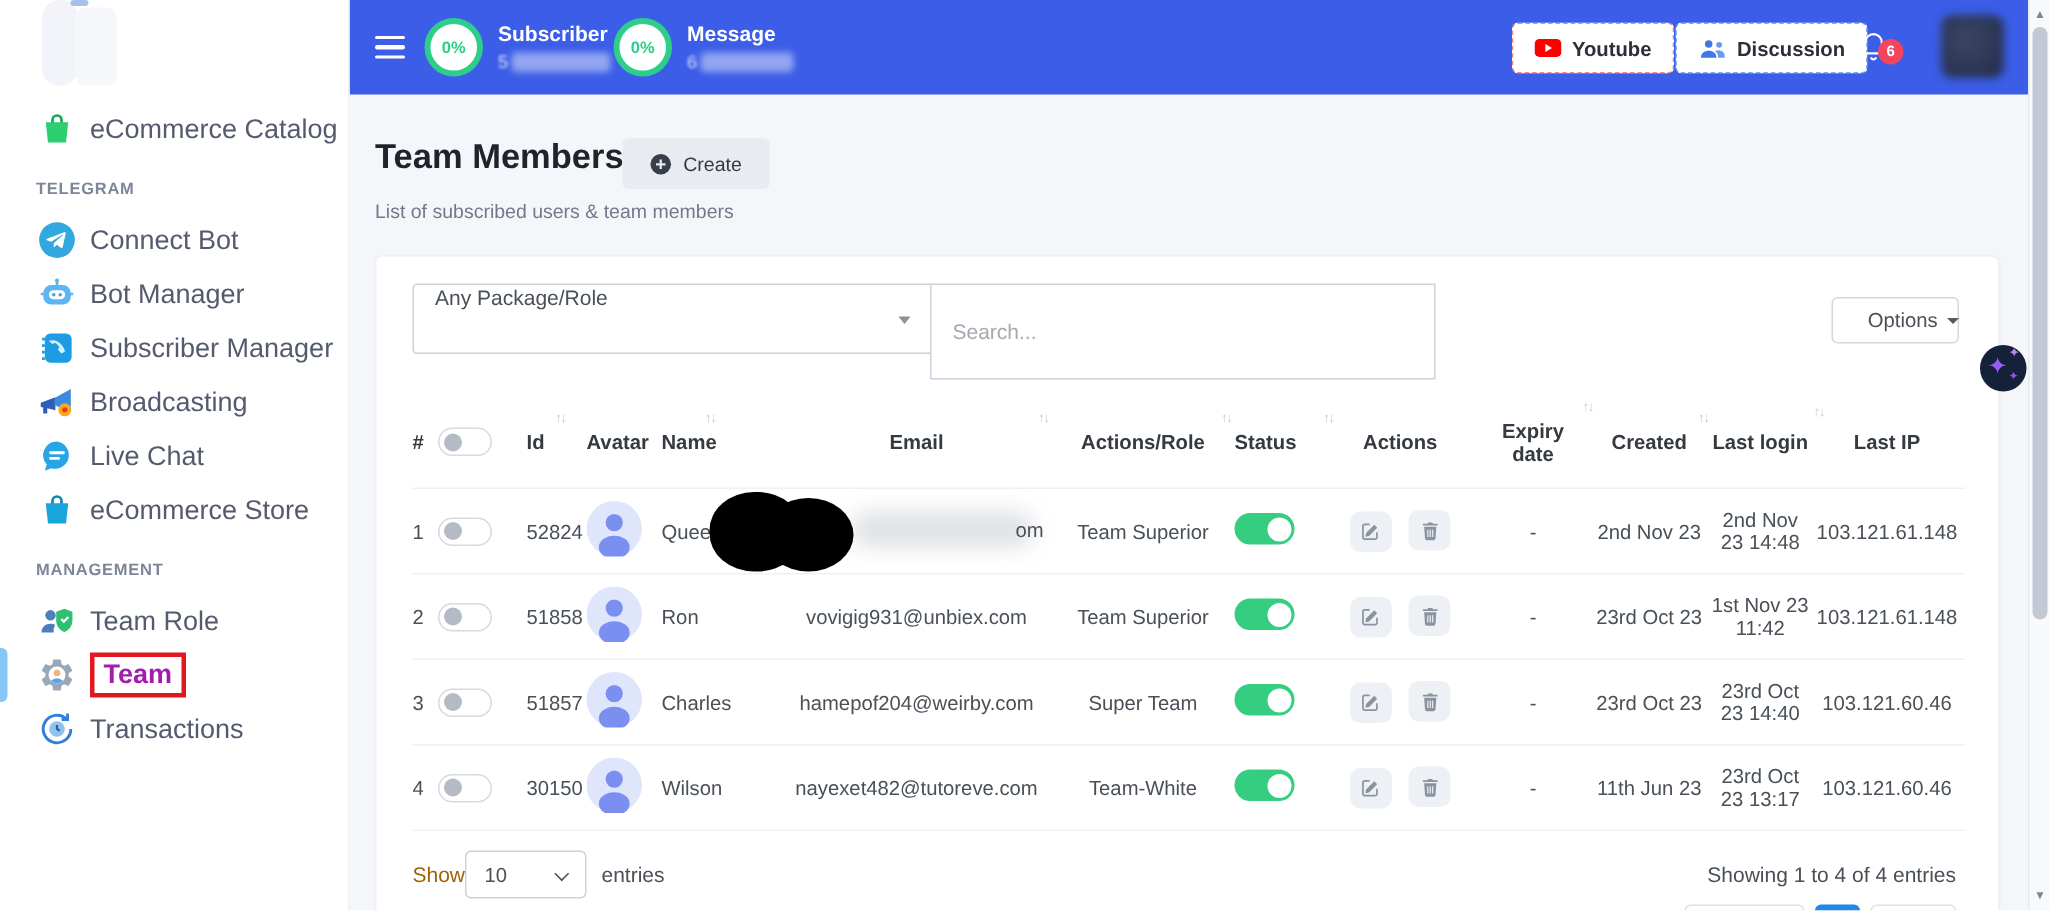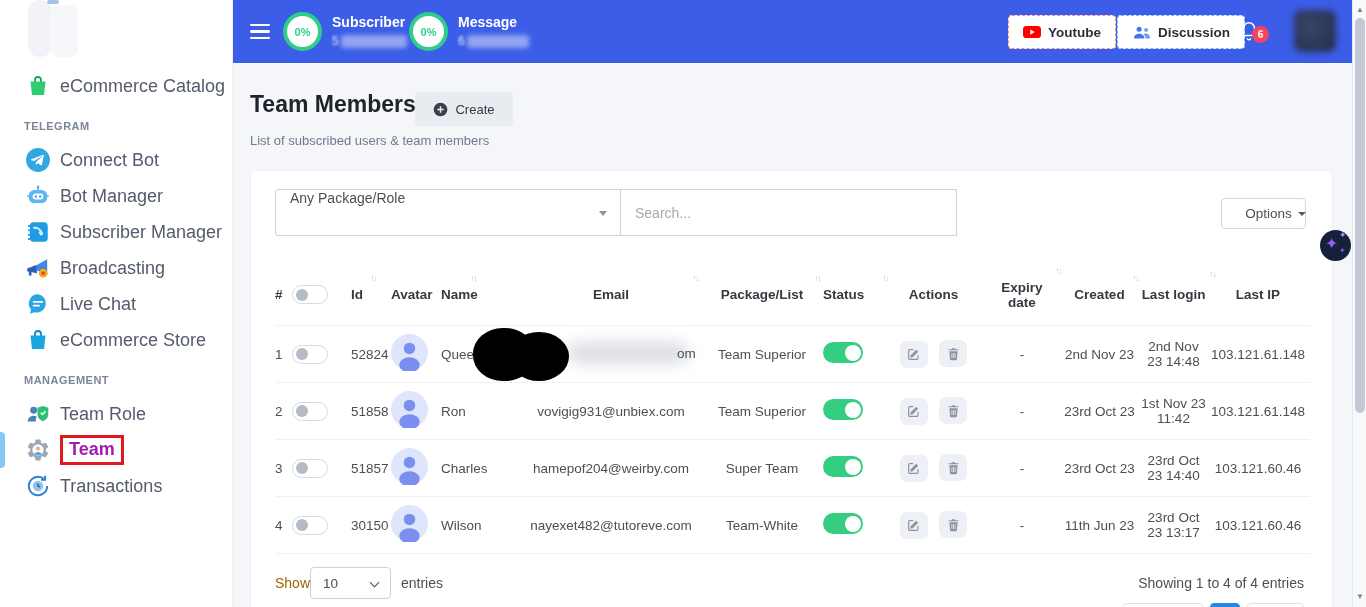--- a/index.html
+++ b/index.html
@@ -50,21 +50,21 @@
     border-radius:4px; display:flex; align-items:center; justify-content:center; gap:7px; font-size:13px; color:#343a44;
     font-family:inherit; cursor:pointer; }
   .subtitle { position:absolute; left:17px; top:70px; font-size:13px; color:#74788d; }
 
   .card { position:absolute; left:17px; top:107px; width:1083px; height:540px; background:#fff; border-radius:5px;
     border:1px solid #eef0f4; box-shadow:0 1px 2px rgba(20,30,60,.04); }
   .filter-select { position:absolute; left:24px; top:18px; width:346px; height:47px; border:1px solid #cbd1d8;
     border-radius:3px 0 0 3px; display:flex; align-items:flex-start; padding:0 14px; font-size:14px; color:#495057; cursor:pointer; }
   .caret-solid { position:absolute; right:13px; top:21px; width:0; height:0; border-left:4px solid transparent;
     border-right:4px solid transparent; border-top:5px solid #8b919a; }
-  .search-input { position:absolute; left:369px; top:18px; width:337px; height:47px; border:1px solid #cbd1d8;
+  .search-input { position:absolute; left:369px; top:18px; width:337px; height:64px; border:1px solid #cbd1d8;
     padding:0 14px; font-size:14px; color:#495057; font-family:inherit; outline:none; }
   .search-input::placeholder { color:#a4aab1; }
   .options-btn { position:absolute; top:27px; right:26px; width:85px; height:31px; background:#fff; border:1px solid #d3d8de;
     border-radius:4px; font-size:13.5px; color:#495057; font-family:inherit; cursor:pointer;
     display:flex; align-items:center; justify-content:center; gap:6px;padding-left:24px; }
   .caret-dn { width:0; height:0; border-left:4px solid transparent; border-right:4px solid transparent; border-top:4px solid #555a63; }
 
   
   .tbl { position:absolute; left:24px; top:93px; width:1035px; }
   .tr { display:flex; align-items:center; border-bottom:1px solid #eef1f6; position:relative; }
@@ -331,21 +331,21 @@
         <div class="th c1">
           <span style="position:relative">#</span>
           <span class="switch-off">
               <i></i>
             </span>
         </div>
         <div class="th c2" style="position:relative"><span>Id</span><span class="sort" style="top:-14px;right:4px">↑↓</span></div>
         <div class="th c3"><span>Avatar</span></div>
         <div class="th c4" style="position:relative"><span>Name</span><span class="sort" style="top:-14px;right:44px">↑↓</span></div>
         <div class="th c5" style="position:relative"><span>Email</span><span class="sort" style="top:-14px">↑↓</span></div>
-        <div class="th c6" style="position:relative"><span>Package/List</span><span class="sort" style="top:-14px">↑↓</span></div>
+        <div class="th c6" style="position:relative"><span>Actions/Role</span><span class="sort" style="top:-14px">↑↓</span></div>
         <div class="th c7" style="position:relative"><span>Status</span><span class="sort" style="top:-14px;right:-8px">↑↓</span></div>
         <div class="th c8"><span>Actions</span></div>
         <div class="th c9" style="position:relative"><span>Expiry date</span><span class="sort" style="top:-14px;right:-4px">↑↓</span></div>
         <div class="th c10" style="position:relative"><span>Created</span><span class="sort" style="top:-14px">↑↓</span></div>
         <div class="th c11" style="position:relative"><span>Last login</span><span class="sort" style="top:-18px;right:-10px">↑↓</span></div>
         <div class="th c12"><span>Last IP</span></div>
       </div>
 
       <div class="tr trow">
         <div class="td c1">

